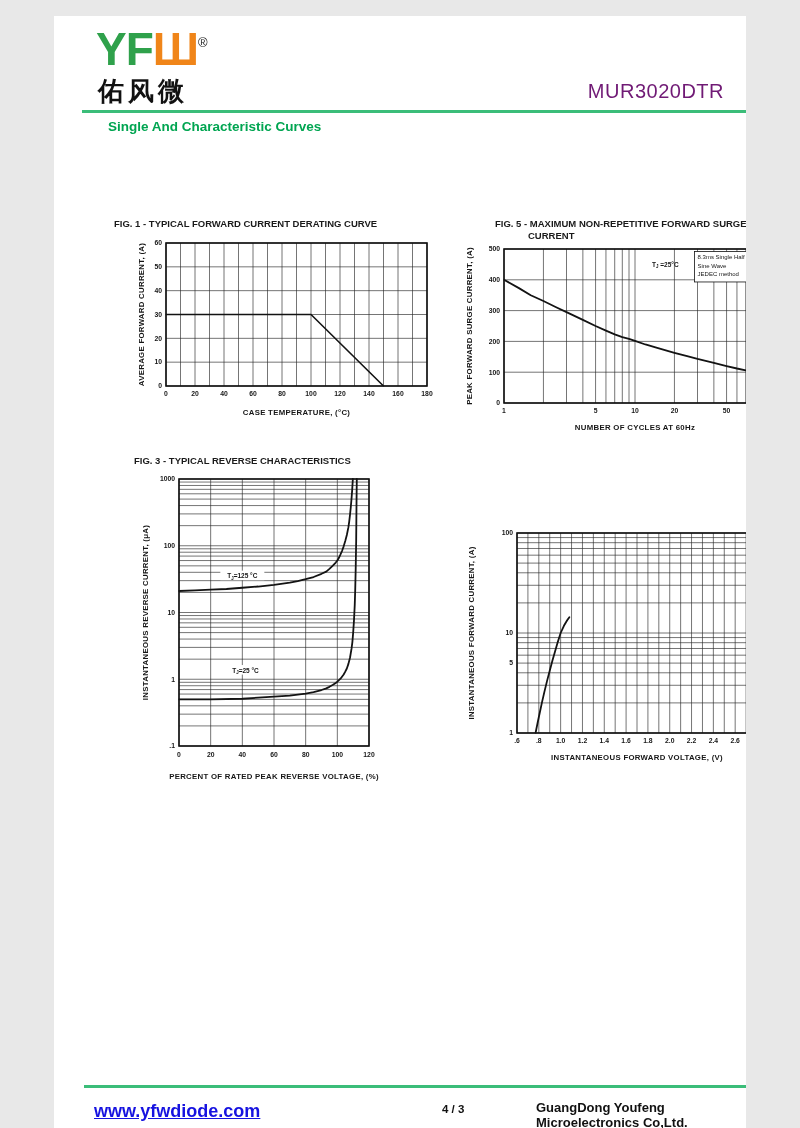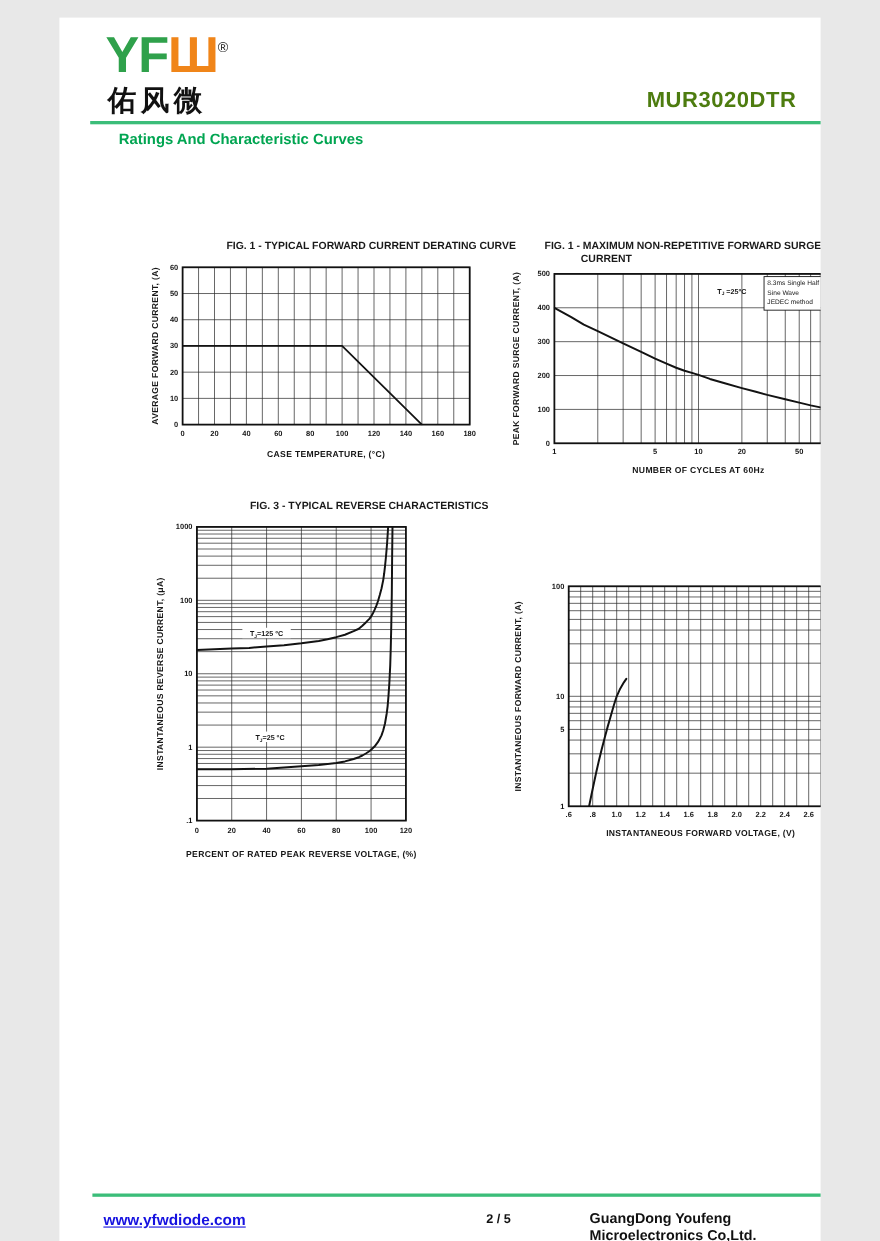--- a/index.html
+++ b/index.html
@@ -5,48 +5,48 @@
   html,body{margin:0;padding:0;background:#e8e8e8;}
   .page{position:relative;width:692px;height:1128px;background:#ffffff;margin:16px auto;
         font-family:"Liberation Sans", sans-serif;overflow:hidden;}
   .abs{position:absolute;}
   
   .logo-text{left:42px;top:10px;font-size:46px;line-height:1;font-weight:800;letter-spacing:-1px;}
   .logo-green{color:#2FA14B;}
   .logo-orange{color:#F08519;}
   .reg-mark{font-size:13px;color:#222;font-weight:400;vertical-align:18px;letter-spacing:0;}
   .logo-cn{left:44px;top:58px;font-size:26px;font-weight:700;color:#111;letter-spacing:4px;text-align:right;}
-  .part-number{right:22px;top:64px;font-size:20px;font-weight:700;color:#4d7c0f;letter-spacing:.5px;}
+  .part-number{right:22px;top:64px;font-size:20px;font-weight:400;color:#701a75;letter-spacing:.5px;}
   .green-rule{height:3px;background:#3BBD79;}
   .rule-top{left:28px;top:94px;width:760px;}
   .section-title{left:54px;top:103px;font-size:13.5px;font-weight:700;color:#00A551;}
   
   .fig-title{font-size:9.5px;font-weight:700;color:#1a1a1a;line-height:1.25;}
-  .center{text-align:right;}
+  .center{text-align:left;}
   .hang{padding-left:33px;text-indent:-33px;}
   
   .rule-bottom{left:30px;top:1069px;width:762px;height:2.5px;}
-  .footer-link{left:40px;top:1085px;font-size:14px;font-weight:700;color:#1612E0;}
+  .footer-link{left:40px;top:1085px;font-size:18px;font-weight:700;color:#1612E0;}
   .footer-rev{left:246px;top:1113px;font-size:12.5px;font-weight:700;color:#111;}
   .footer-page{left:388px;top:1087px;font-size:11.5px;font-weight:700;color:#111;}
   .footer-company{left:482px;top:1084px;font-size:13px;font-weight:700;color:#111;}
   svg text{fill:#161616;}
 </style>
 </head>
 <body>
 
 <div class="page">
 
   <div class="abs logo-text">
     <span class="logo-green">YF</span><span class="logo-orange">Ш</span><span class="reg-mark">®</span>
   </div>
   <div class="abs logo-cn">佑风微</div>
   <div class="abs part-number">MUR3020DTR</div>
   <div class="abs green-rule rule-top"></div>
-  <div class="abs section-title">Ratings And Characteristic Curves</div>
+  <div class="abs section-title">Single And Characteristic Curves</div>
 
   <div class="abs fig-title center" style="left:60px;top:202px;width:355px;">FIG. 1 - TYPICAL FORWARD CURRENT DERATING CURVE</div>
   <svg id="fig1-svg" class="abs" style="left:40px;top:220px;" width="350" height="192">
       <defs>
         <clipPath id="clip0">
           <rect x="71.5" y="5.5" width="262" height="145"></rect>
         </clipPath>
       </defs>
       <line x1="72" y1="7" x2="72" y2="150" stroke="#2a2a2a" stroke-width="0.65"></line>
       <line x1="86.5" y1="7" x2="86.5" y2="150" stroke="#2a2a2a" stroke-width="0.65"></line>
@@ -90,21 +90,21 @@
       <text x="68" y="104.63333333333334" font-size="6.8" font-weight="700" text-anchor="end">20</text>
       <text x="68" y="80.8" font-size="6.8" font-weight="700" text-anchor="end">30</text>
       <text x="68" y="56.96666666666667" font-size="6.8" font-weight="700" text-anchor="end">40</text>
       <text x="68" y="33.133333333333326" font-size="6.8" font-weight="700" text-anchor="end">50</text>
       <text x="68" y="9.3" font-size="6.8" font-weight="700" text-anchor="end">60</text>
       <text x="202.5" y="179" font-size="7.8" font-weight="700" text-anchor="middle" letter-spacing="0.3">CASE TEMPERATURE, (°C)</text>
       <text x="50" y="78.5" font-size="7.8" font-weight="700" text-anchor="middle" letter-spacing="0.3" transform="rotate(-90 50 78.5)">AVERAGE FORWARD CURRENT, (A)</text>
       <path d="M72.00 78.50 L217.00 78.50 L289.50 150.00" fill="none" stroke="#131313" stroke-width="1.6" stroke-linejoin="round" stroke-linecap="round" clip-path="url(#clip0)"></path>
     </svg>
 
-  <div class="abs fig-title hang" style="left:441px;top:202px;width:252px;">FIG. 1 - MAXIMUM NON-REPETITIVE FORWARD SURGE CURRENT</div>
+  <div class="abs fig-title hang" style="left:441px;top:202px;width:252px;">FIG. 5 - MAXIMUM NON-REPETITIVE FORWARD SURGE CURRENT</div>
   <svg id="fig2-svg" class="abs" style="left:408px;top:225px;" width="330" height="200">
       <defs>
         <clipPath id="clip1">
           <rect x="41.5" y="6.5" width="263" height="156"></rect>
         </clipPath>
       </defs>
       <line x1="42" y1="8" x2="42" y2="162" stroke="#2a2a2a" stroke-width="0.65"></line>
       <line x1="81.43492943198154" y1="8" x2="81.43492943198154" y2="162" stroke="#2a2a2a" stroke-width="0.65"></line>
       <line x1="104.50288436827577" y1="8" x2="104.50288436827577" y2="162" stroke="#2a2a2a" stroke-width="0.65"></line>
       <line x1="120.86985886396307" y1="8" x2="120.86985886396307" y2="162" stroke="#2a2a2a" stroke-width="0.65"></line>
@@ -292,16 +292,16 @@
       <text x="51" y="114.3" font-size="6.8" font-weight="700" text-anchor="end">10</text>
       <text x="51" y="14.3" font-size="6.8" font-weight="700" text-anchor="end">100</text>
       <text x="175" y="239" font-size="7.8" font-weight="700" text-anchor="middle" letter-spacing="0.3">INSTANTANEOUS FORWARD VOLTAGE, (V)</text>
       <text x="12" y="112" font-size="7.8" font-weight="700" text-anchor="middle" letter-spacing="0.3" transform="rotate(-90 12 112)">INSTANTANEOUS FORWARD CURRENT, (A)</text>
       <path d="M73.55 212.00 L75.73 201.28 L77.91 191.05 L80.09 180.82 L82.27 171.35 L85.00 160.15 L87.73 149.68 L90.45 139.57 L93.18 130.05 L95.91 120.62 L98.64 112.00 L101.91 104.81 L105.18 99.29 L107.36 96.16" fill="none" stroke="#131313" stroke-width="1.8" stroke-linejoin="round" stroke-linecap="round" clip-path="url(#clip3)"></path>
     </svg>
 
   <div class="abs green-rule rule-bottom"></div>
   <a href="#" class="abs footer-link">www.yfwdiode.com</a>
   <div class="abs footer-rev">Rev:2023FS1</div>
-  <div class="abs footer-page">2 / 5</div>
+  <div class="abs footer-page">4 / 3</div>
   <div class="abs footer-company">GuangDong Youfeng Microelectronics Co,Ltd.</div>
 
 </div>
 
 </body></html>

